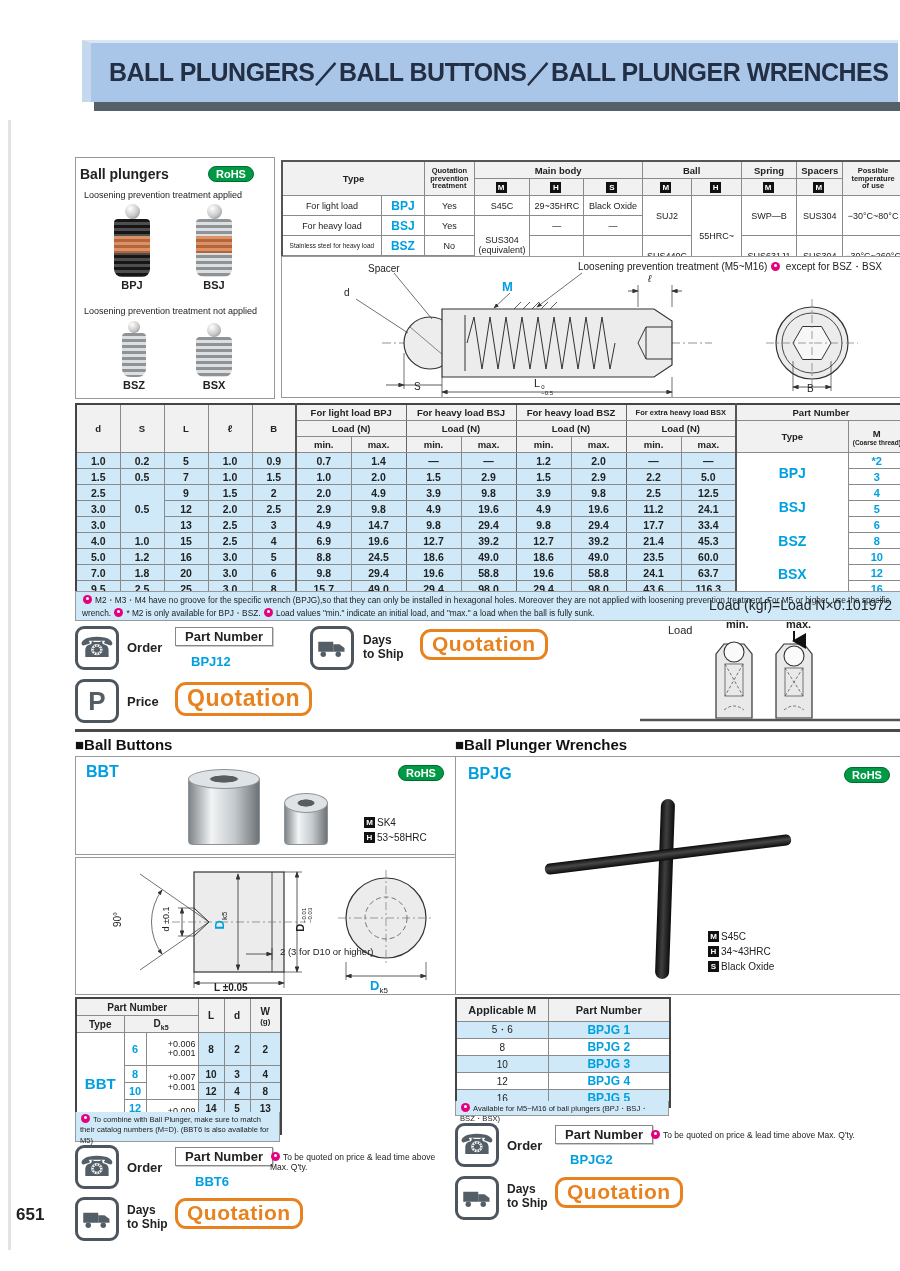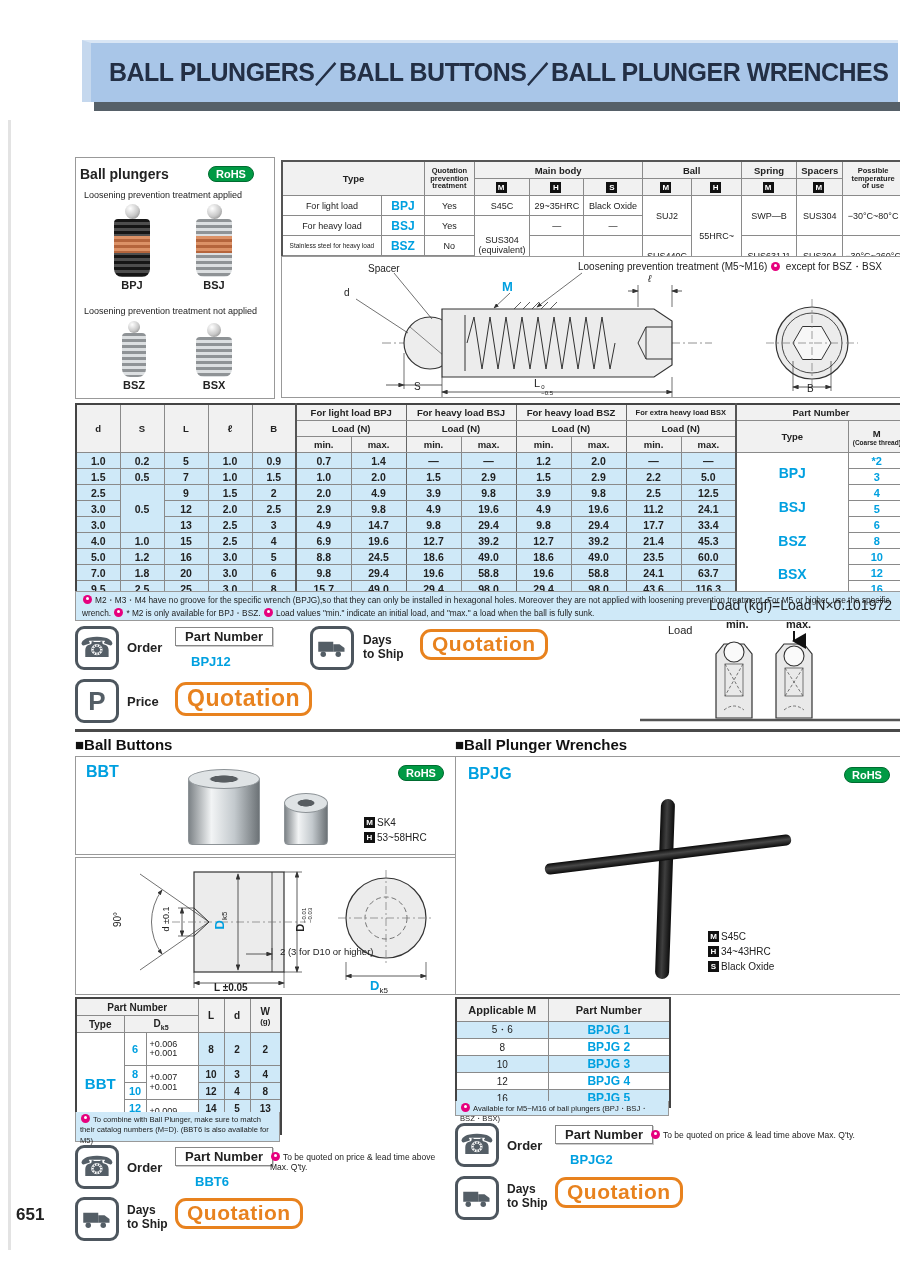--- a/index.html
+++ b/index.html
@@ -86,21 +86,21 @@
   
   .wbarv{position:absolute;background:linear-gradient(90deg,#0c0c0c,#3f3f3f 45%,#0c0c0c);border-radius:7px;}
   .wbarh{position:absolute;background:linear-gradient(180deg,#090909,#474747 45%,#0b0b0b);border-radius:5px;}
   
   .bbt-table{left:75px;top:997px;width:205px;border:2px solid #444;table-layout:fixed;}
   .bbt-table th{font-size:10px;height:16px;}
   .bbt-table td{height:16px;font-size:10px;}
   .bbt-table tr.tall td{height:32px;}
   .bbt-table td.bbt-type{font-size:15px;font-weight:bold;color:#00a0e0;background:#fff;}
   .bbt-table td.bbt-size{font-size:11px;font-weight:bold;color:#00a0e0;background:#fff;}
-  .bbt-table td.bbt-tol{font-size:9px;line-height:1.05;background:#fff;text-align:left;padding-left:3px;}
+  .bbt-table td.bbt-tol{font-size:9px;line-height:1.05;background:#fff;text-align:right;padding-left:3px;}
   .strip{background:#cfe9f8;border:1px solid #999;border-top:none;font-size:7.6px;line-height:1.35;
          padding:2px 4px;box-sizing:border-box;text-align:left;}
   .bpjg-table{left:455px;top:997px;width:214px;border:2px solid #444;table-layout:fixed;}
   .bpjg-table th{font-size:11px;height:22px;}
   .bpjg-table td{height:16px;font-size:10px;background:#fff;}
   .bpjg-table td.pn{font-size:12px;font-weight:bold;color:#00a0e0;}
   .bpjg-table tr:nth-child(odd) td{background:#cfe9f8;}
   
   .dlab{position:absolute;font-size:10px;}
   .rot{transform:rotate(-90deg);transform-origin:center;white-space:nowrap;}

